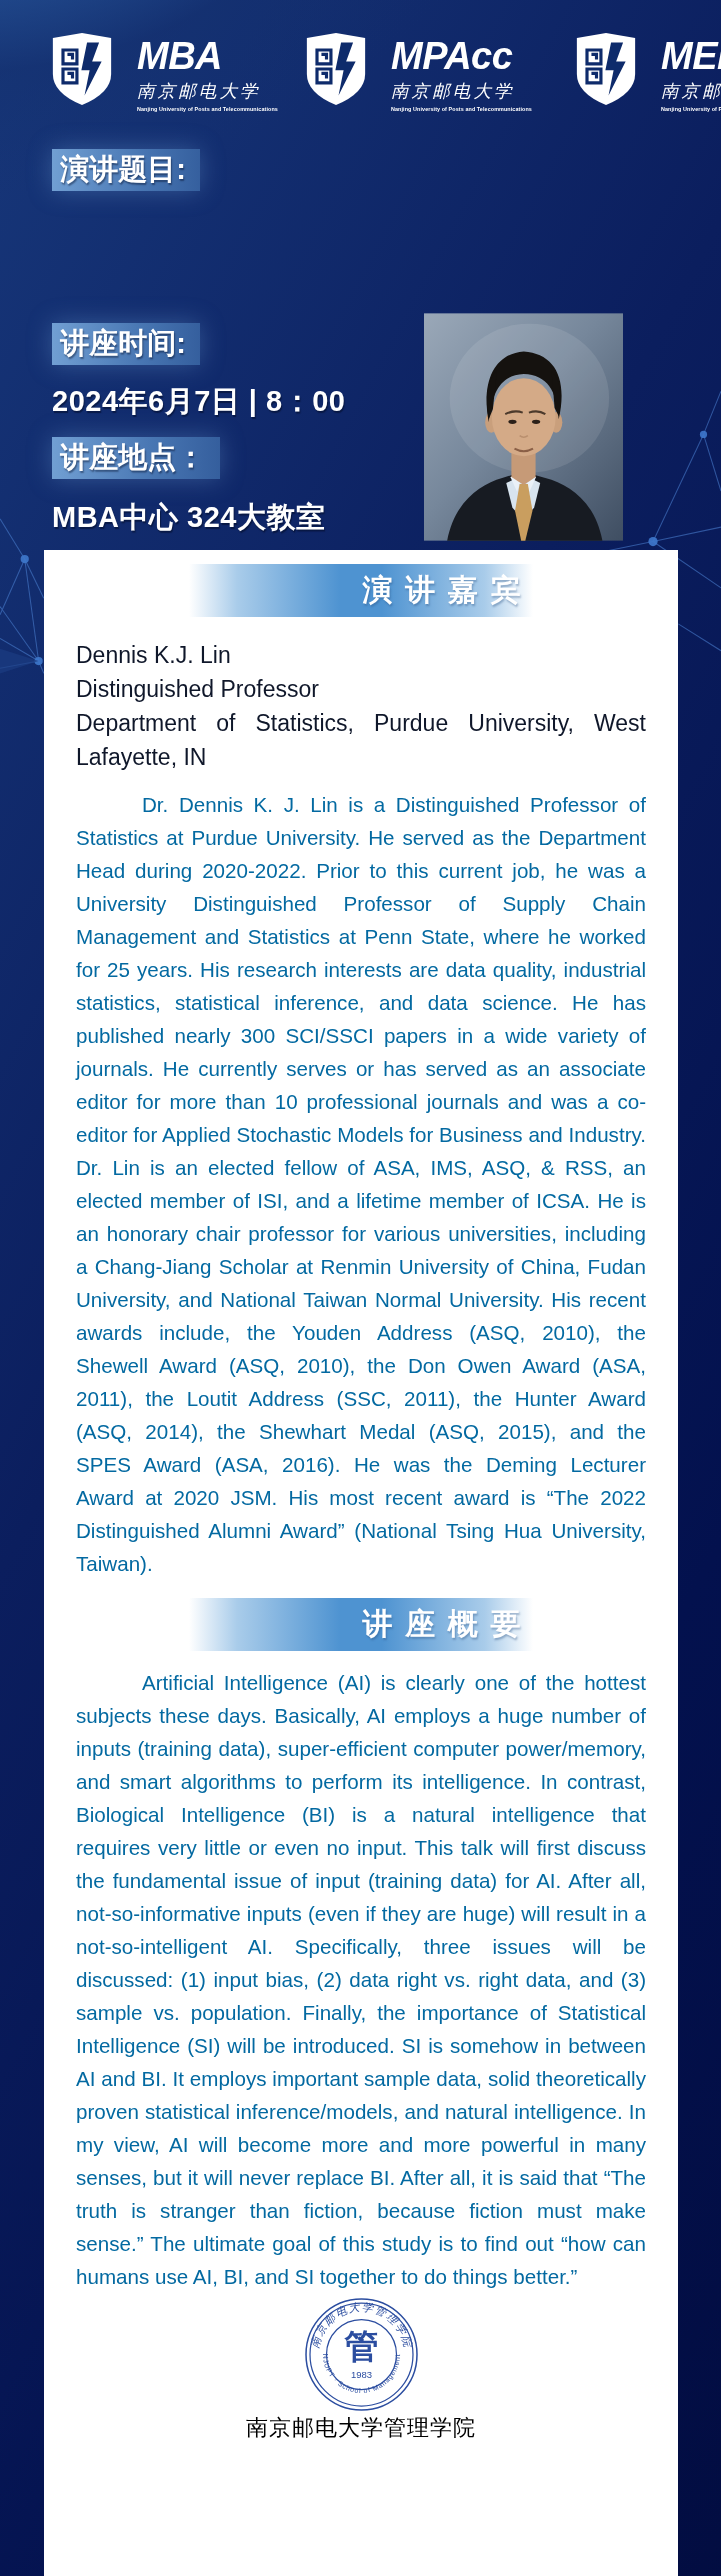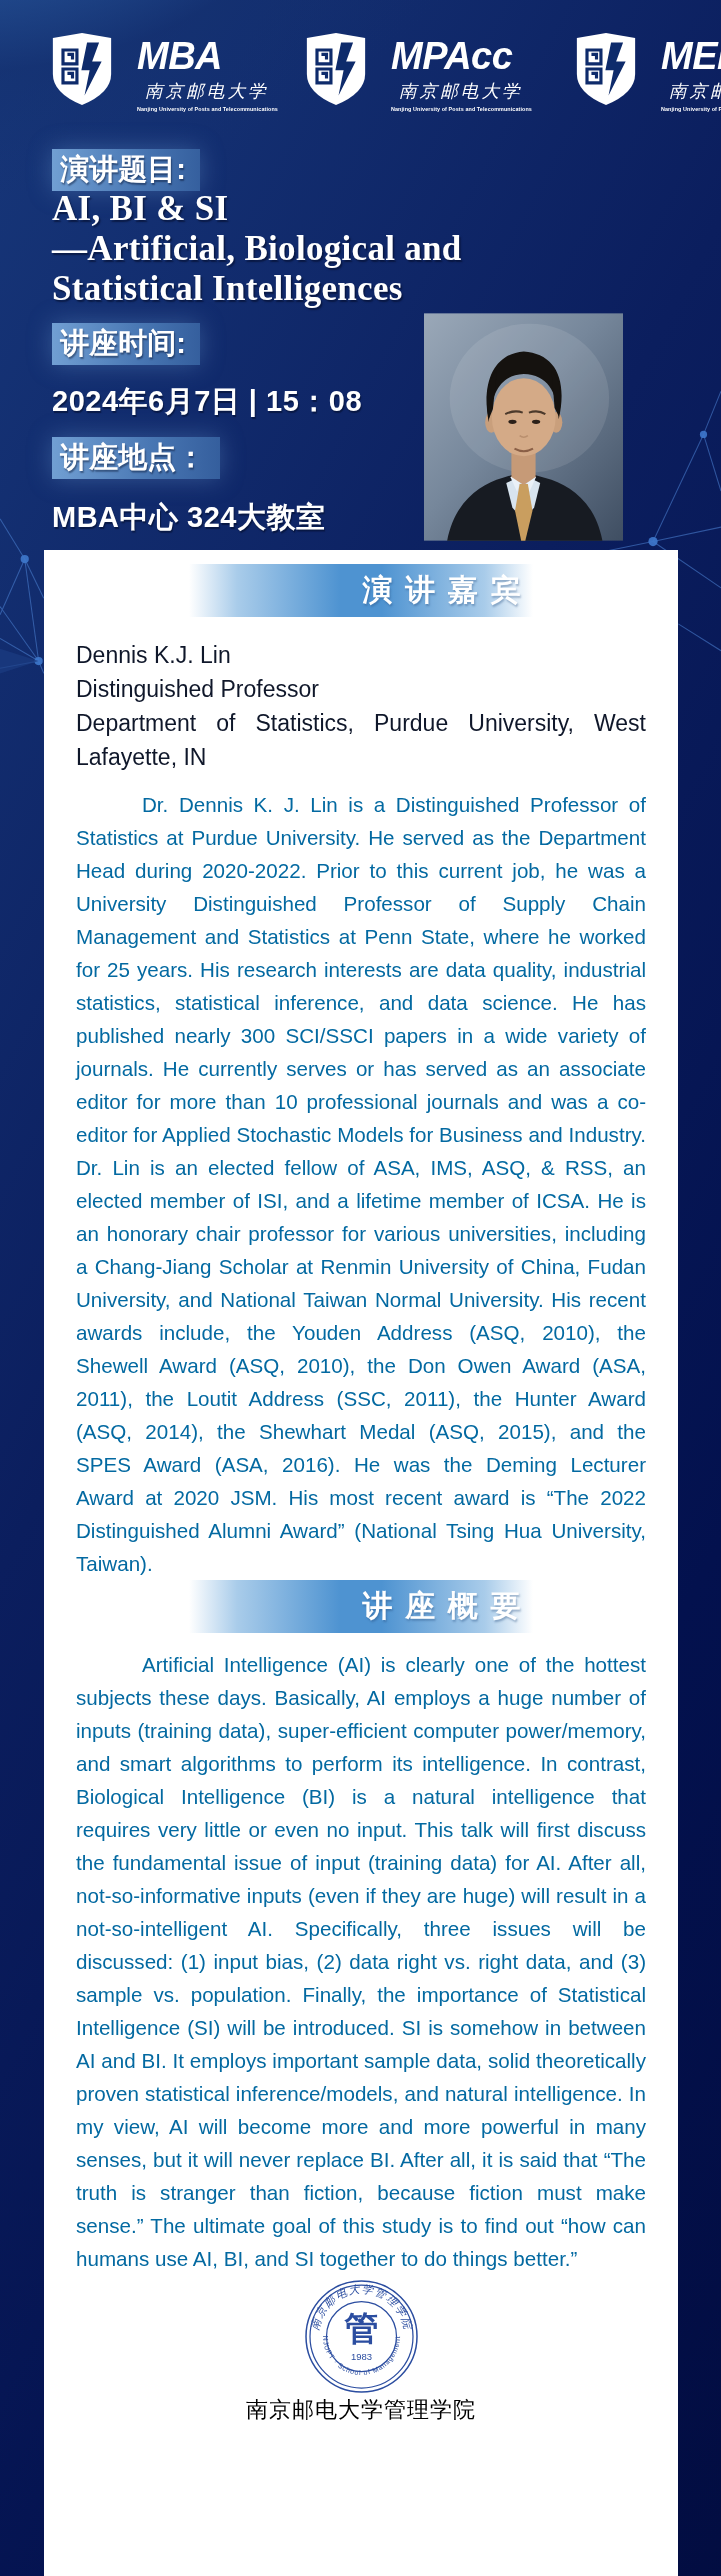--- a/index.html
+++ b/index.html
@@ -10,21 +10,21 @@
       radial-gradient(773px 567px at -6% -8%, rgba(74,134,198,.95) 0%, rgba(45,96,165,.8) 26%, rgba(20,48,110,.45) 52%, rgba(0,0,0,0) 74%),
       linear-gradient(118deg,#17377A 0%,#0B1E5E 38%,#03114E 70%,#020C3F 100%);
   }
   .plexus{position:absolute;left:0;top:0;z-index:1;pointer-events:none;}
   
   .hdr-el{position:absolute;z-index:2;}
   .logo-group{display:flex;gap:22px;align-items:flex-start;top:31px;}
   .logo-shield{width:66px;height:76px;flex:none;}
   .logo-col{display:flex;flex-direction:column;margin-top:7.2px;}
   .logo-abbr{font-size:38px;font-weight:800;font-style:italic;color:#fff;line-height:.95;letter-spacing:-0.5px;}
-  .logo-cn{margin-top:5.2px;font-family:"Liberation Serif","DejaVu Serif",serif;font-style:italic;font-size:17.5px;color:#fff;letter-spacing:3.1px;white-space:nowrap;margin-left:8px;}
+  .logo-cn{margin-top:5.2px;font-family:"Liberation Serif","DejaVu Serif",serif;font-style:italic;font-size:17.5px;color:#fff;letter-spacing:3.1px;white-space:nowrap;}
   .logo-en{margin-top:2.1px;font-size:5.4px;font-weight:700;color:#fff;white-space:nowrap;letter-spacing:0.1px;}
   .hl-label{
     display:inline-block;color:#fff;font-weight:700;font-size:29px;line-height:1;
     padding:6.2px 14.4px 7.2px 8.2px;
     background:linear-gradient(90deg,rgba(118,165,216,.95) 0%,rgba(78,126,186,.9) 60%,rgba(62,108,170,.8) 100%);
     box-shadow:0 0 24px rgba(120,170,220,.35);
     text-shadow:1px 1.5px 1.5px rgba(5,15,45,.45);
   }
   .big-title{
     font-family:"Liberation Serif","DejaVu Serif",serif;font-weight:700;
@@ -42,21 +42,21 @@
     width:344px;height:53px;margin:0 auto;display:flex;align-items:center;justify-content:flex-end;
     background:linear-gradient(90deg,rgba(255,255,255,0) 0%,#A9CCEA 14%,#4E93D1 44%,#4E93D1 56%,#A9CCEA 86%,rgba(255,255,255,0) 100%);
   }
   .banner-label{
     font-family:"Liberation Serif","DejaVu Serif",serif;font-size:30px;font-weight:700;color:#fff;
     letter-spacing:.42em;padding-left:.42em;text-shadow:1px 1.5px 2.1px rgba(40,80,130,.4);white-space:nowrap;
   }
   .speaker-block{margin-top:20.6px;font-size:23px;line-height:34px;color:#0f172a;}
   .speaker-line{white-space:nowrap;}
   .speaker-affiliation{text-align:justify;}
-  .mt16{margin-top:8.2px;} .mt28{margin-top:0;}
+  .mt16{margin-top:8.2px;} .mt28{margin-top:18px;}
   .body-text{margin:14.4px 0 0;font-size:20.6px;line-height:33px;color:#0369a1;text-align:justify;text-indent:66px;}
   .body-text.abstract{line-height:33px;}
   .seal-wrap{width:115px;height:115px;margin:4.1px auto 0;}
   .caption{margin-top:1px;text-align:center;font-size:22px;font-weight:500;color:#000;letter-spacing:1px;}
 </style>
 </head>
 <body>
 
 <div class="poster">
 
@@ -137,30 +137,25 @@
     <div class="logo-col">
       <div class="logo-abbr">MEM</div>
       <div class="logo-cn">南京邮电大学</div>
       <div class="logo-en">Nanjing University of Posts and Telecommunications</div>
     </div>
   </div>
 
   <div class="hdr-el" style="left:52px;top:149px;">
     <span class="hl-label">演讲题目:</span>
   </div>
-  <div class="hdr-el big-title" style="left:52px;top:189px;width:618px;">
-    <div>AI, BI &amp; SI</div>
-    <div>—Artificial, Biological and</div>
-    <div>Statistical Intelligences</div>
-  </div>
 
   <div class="hdr-el" style="left:52px;top:323px;">
     <span class="hl-label">讲座时间:</span>
   </div>
-  <div class="hdr-el hdr-value" style="left:52px;top:382px;">2024年6月7日  |  15：08</div>
+  <div class="hdr-el hdr-value" style="left:52px;top:382px;">2024年6月7日  |  8：00</div>
 
   <div class="hdr-el" style="left:52px;top:437px;">
     <span class="hl-label">讲座地点：</span>
   </div>
   <div class="hdr-el hdr-value" style="left:52px;top:498px;">MBA中心 324大教室</div>
 
   <div class="photo">
     <svg width="199" height="228" viewBox="0 0 387 442">
       <defs>
         <linearGradient id="pbg" x1="0" y1="0" x2="1" y2="1">

